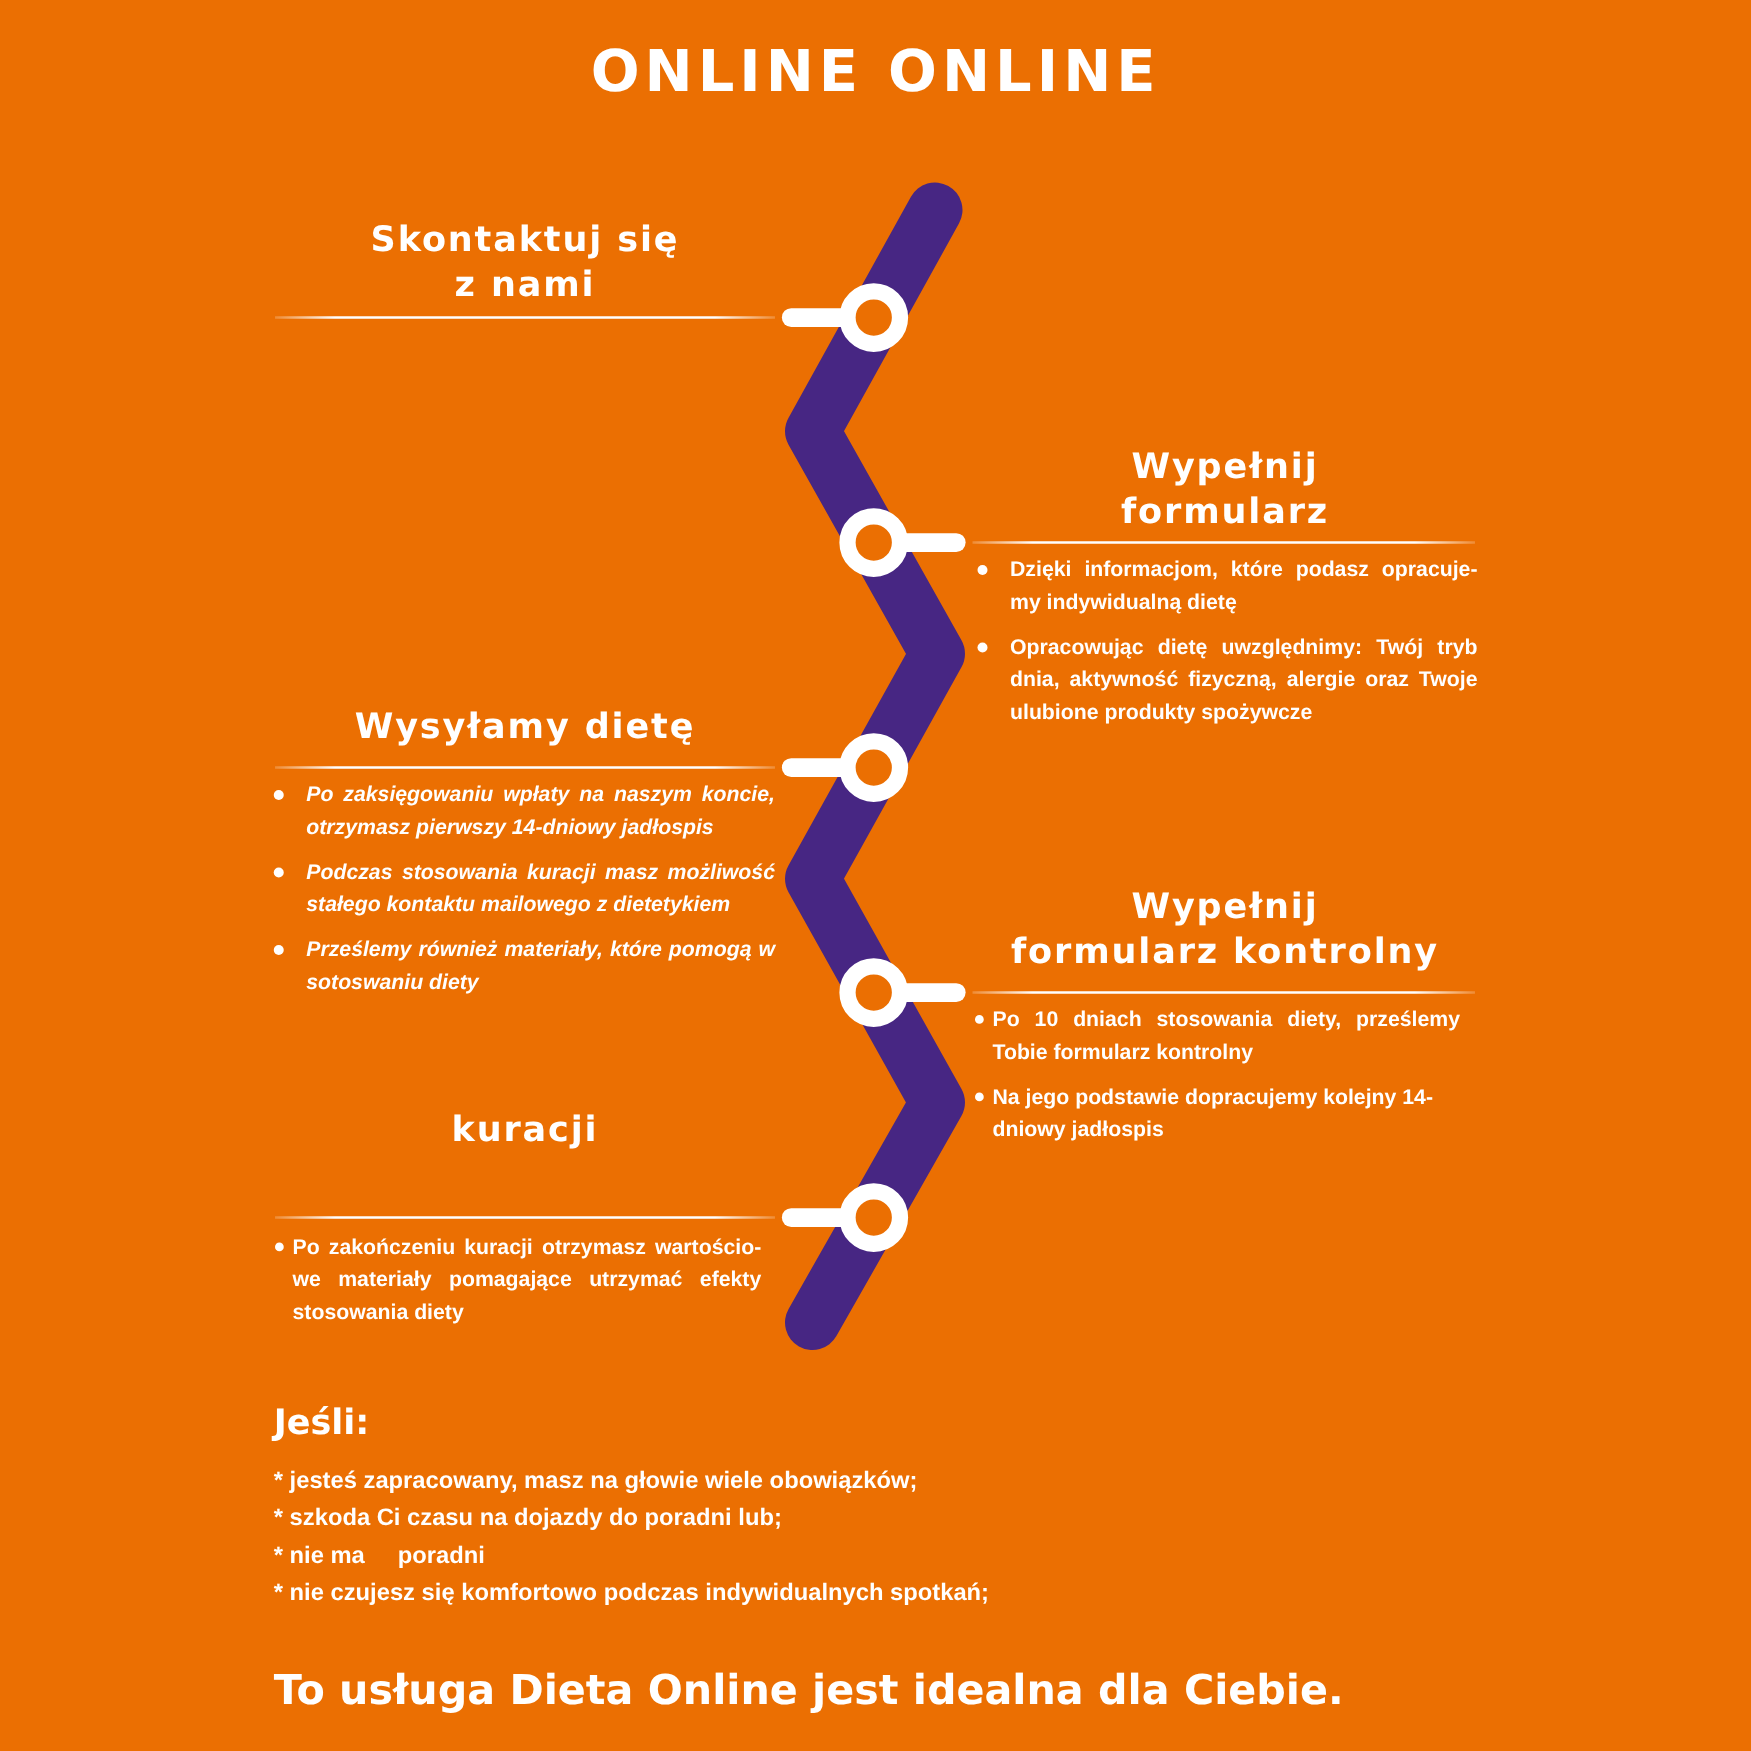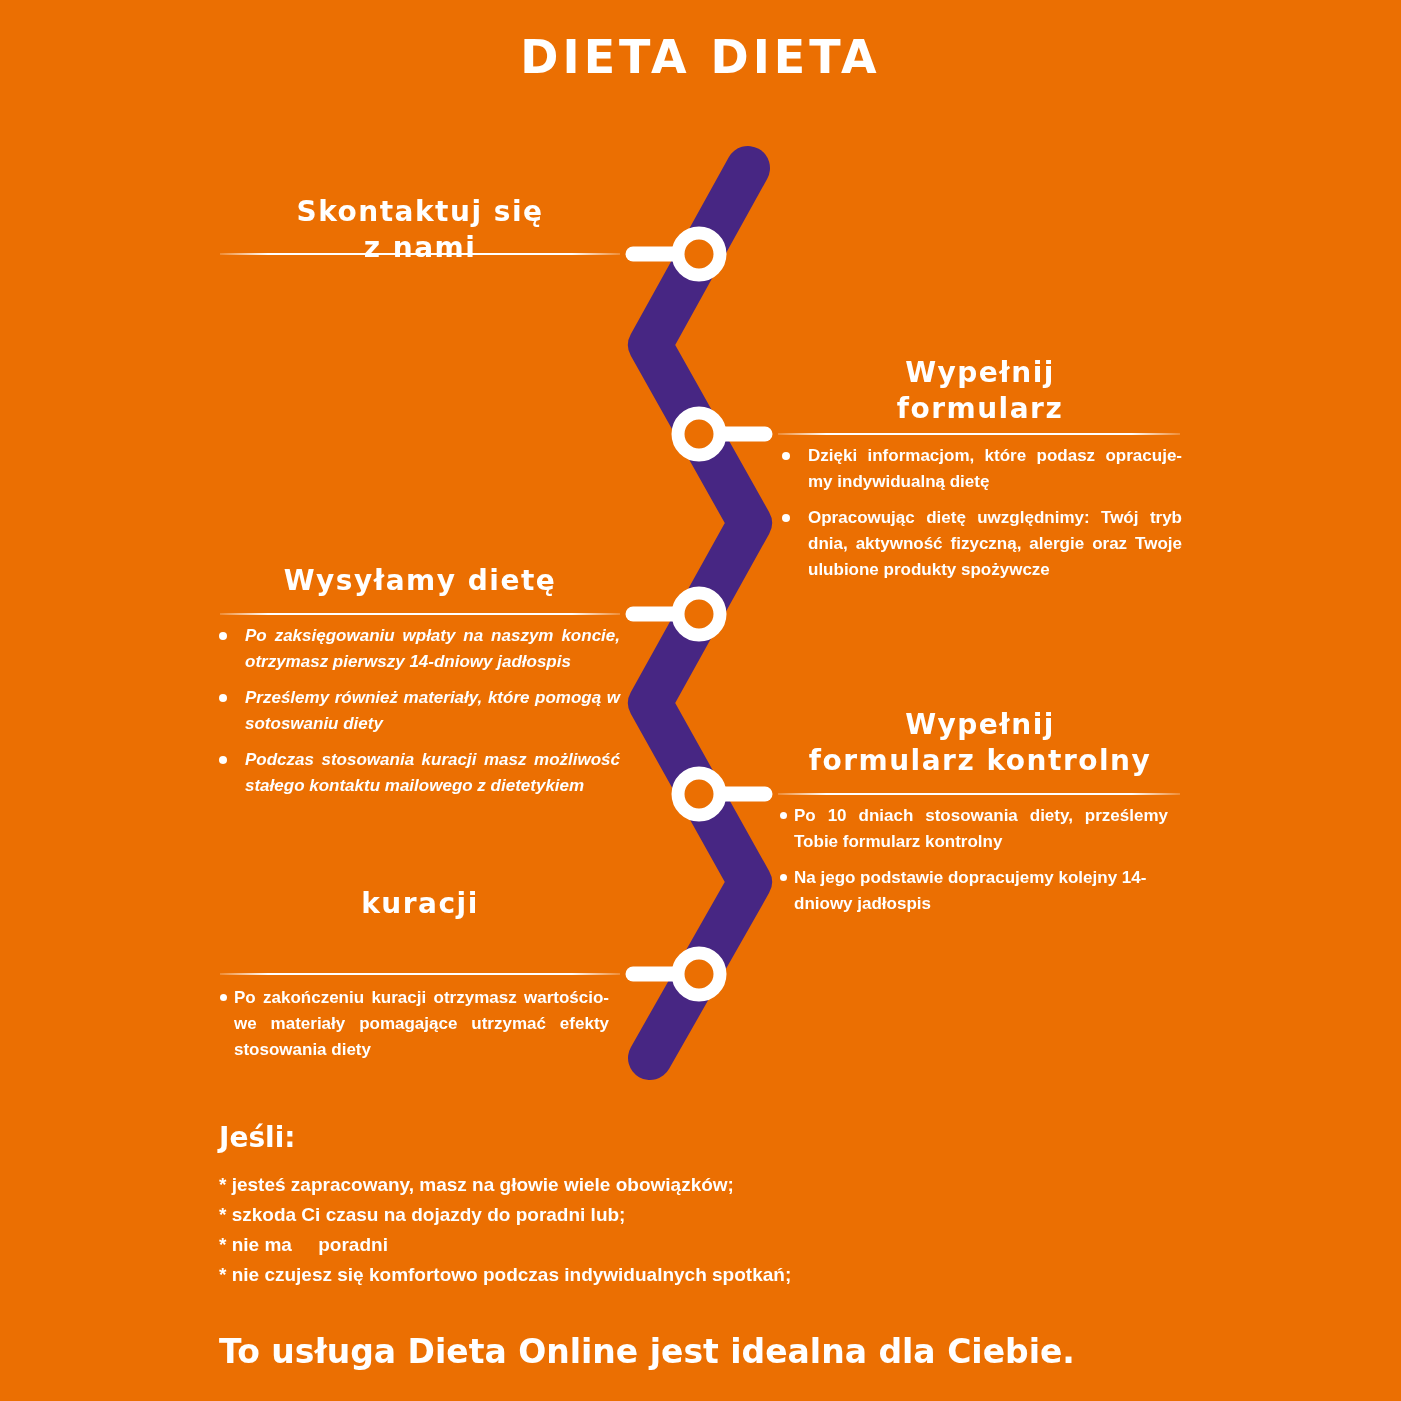--- a/index.html
+++ b/index.html
@@ -40,21 +40,21 @@
     position:absolute; left:219px; top:1170px; margin:0; padding:0; list-style:none;
     font-family:"Liberation Sans", sans-serif; font-weight:bold; font-size:19px; line-height:30px;
   }
   .closing {
     position:absolute; left:219px; top:1330px; font-weight:bold; font-size:33px; line-height:44px;
   }
 </style>
 </head>
 <body>
 
-<div class="title">DIETA DIETA</div>
+<div class="title">ONLINE ONLINE</div>
 
 <svg class="path" width="1401" height="1401" viewBox="0 0 1401 1401">
   <polyline points="748,168 650,345 750,523 650,703 750,882 650,1058" fill="none" stroke="#472683" stroke-width="44" stroke-linecap="round" stroke-linejoin="round"></polyline>
 
   <g>
     <line x1="633" y1="254" x2="680" y2="254" stroke="#fff" stroke-width="15" stroke-linecap="round"></line>
     <circle cx="699" cy="254" r="21" fill="#EB6F02" stroke="#fff" stroke-width="13"></circle>
   </g>
 
   <g>
@@ -71,21 +71,21 @@
     <line x1="718" y1="794" x2="765" y2="794" stroke="#fff" stroke-width="15" stroke-linecap="round"></line>
     <circle cx="699" cy="794" r="21" fill="#EB6F02" stroke="#fff" stroke-width="13"></circle>
   </g>
 
   <g>
     <line x1="633" y1="974" x2="680" y2="974" stroke="#fff" stroke-width="15" stroke-linecap="round"></line>
     <circle cx="699" cy="974" r="21" fill="#EB6F02" stroke="#fff" stroke-width="13"></circle>
   </g>
 </svg>
 
-<div class="step-title" style="left:220px; width:400px; top:174px;margin-top:20px;">
+<div class="step-title" style="left:220px; width:400px; top:174px;">
   <div>Skontaktuj się</div>
   <div>z nami</div>
 </div>
 <div class="rule" style="left:220px; width:400px; top:253px;"></div>
 
 <div class="step-title" style="left:780px; width:400px; top:355px;">
   <div>Wypełnij</div>
   <div>formularz</div>
 </div>
 <div class="rule" style="left:778px; width:402px; top:433px;"></div>
@@ -93,22 +93,22 @@
   <li>Dzięki informacjom, które podasz opracuje-my indywidualną dietę</li>
   <li>Opracowując dietę uwzględnimy: Twój tryb dnia, aktywność fizyczną, alergie oraz Twoje ulubione produkty spożywcze</li>
 </ul>
 
 <div class="step-title" style="left:220px; width:400px; top:563px;">
   <div>Wysyłamy dietę</div>
 </div>
 <div class="rule" style="left:220px; width:400px; top:613px;"></div>
 <ul class="bullets wide" style="left:219px; width:401px; top:623px;font-style:italic;">
   <li>Po zaksięgowaniu wpłaty na naszym koncie, otrzymasz pierwszy 14-dniowy jadłospis</li>
+  <li>Podczas stosowania kuracji masz możliwość stałego kontaktu mailowego z dietetykiem</li>
   <li>Prześlemy również materiały, które pomogą w sotoswaniu diety</li>
-  <li>Podczas stosowania kuracji masz możliwość stałego kontaktu mailowego z dietetykiem</li>
 </ul>
 
 <div class="step-title" style="left:780px; width:400px; top:707px;">
   <div>Wypełnij</div>
   <div>formularz kontrolny</div>
 </div>
 <div class="rule" style="left:778px; width:402px; top:793px;"></div>
 <ul class="bullets narrow" style="left:780px; width:388px; top:803px;">
   <li>Po 10 dniach stosowania diety, prześlemy Tobie formularz kontrolny</li>
   <li style="text-align:left;">Na jego podstawie dopracujemy kolejny 14-dniowy jadłospis</li>

